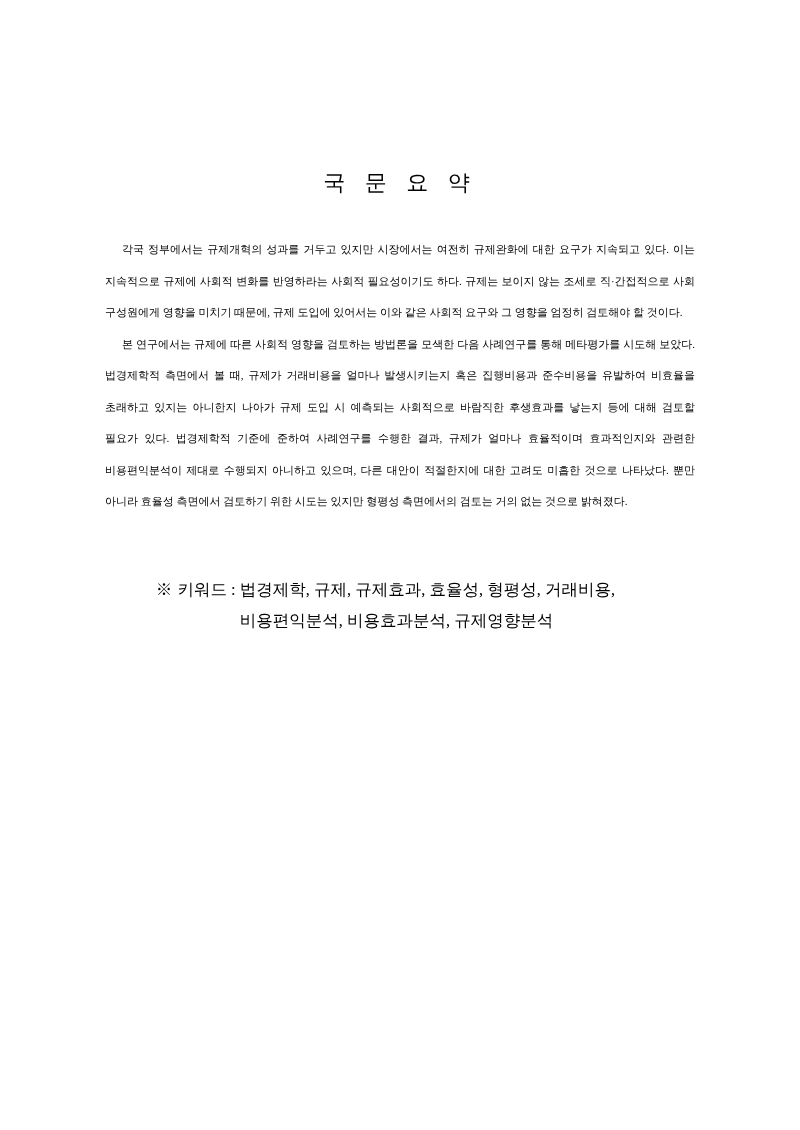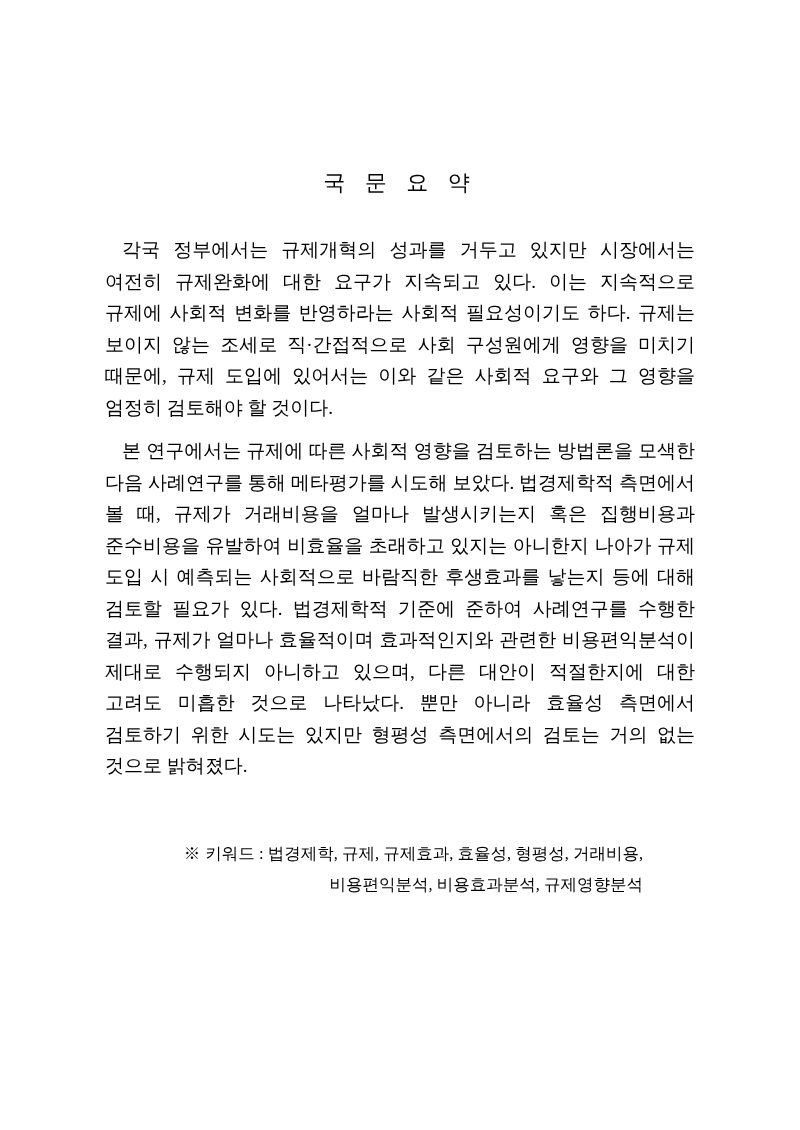--- a/index.html
+++ b/index.html
@@ -31,40 +31,40 @@
     margin: 0;
     padding-top: 168px;
     font-weight: normal;
     font-family: "Liberation Serif", "DejaVu Serif", serif;
   }
   .body-block {
     margin-top: 36px;
   }
   p.para {
     margin: 0 0 0 0;
-    font-size: 19px;
+    font-size: 11px;
     line-height: 31.5px;
     text-align: justify;
     text-justify: inter-ideograph;
     text-indent: 17px;
     word-break: keep-all;
     font-family: "Liberation Serif", "DejaVu Serif", serif;
   }
   p.para + p.para {
-    margin-top: 12px;
+    margin-top: 0px;
   }
   .keywords {
     margin-top: 56px;
     padding-left: 45px;
     padding-right: 52px;
     font-size: 16.5px;
     line-height: 31.5px;
     text-indent: -22px;
     word-break: keep-all;
-    text-align: right;
+    text-align: center;
   }
   .kw-mark {
     letter-spacing: 1px;
   }
 </style>
 </head>
 <body>
 
 <div class="page">
 

